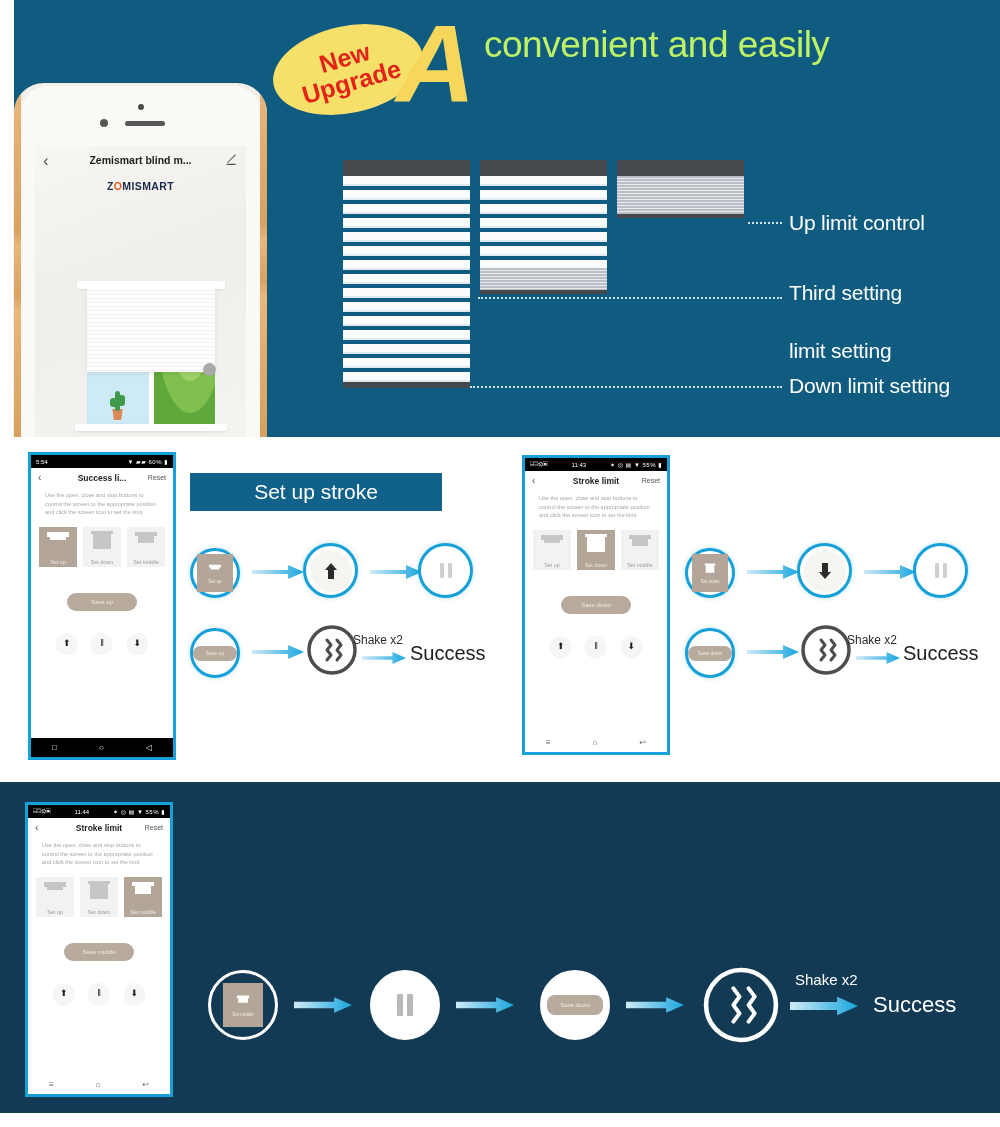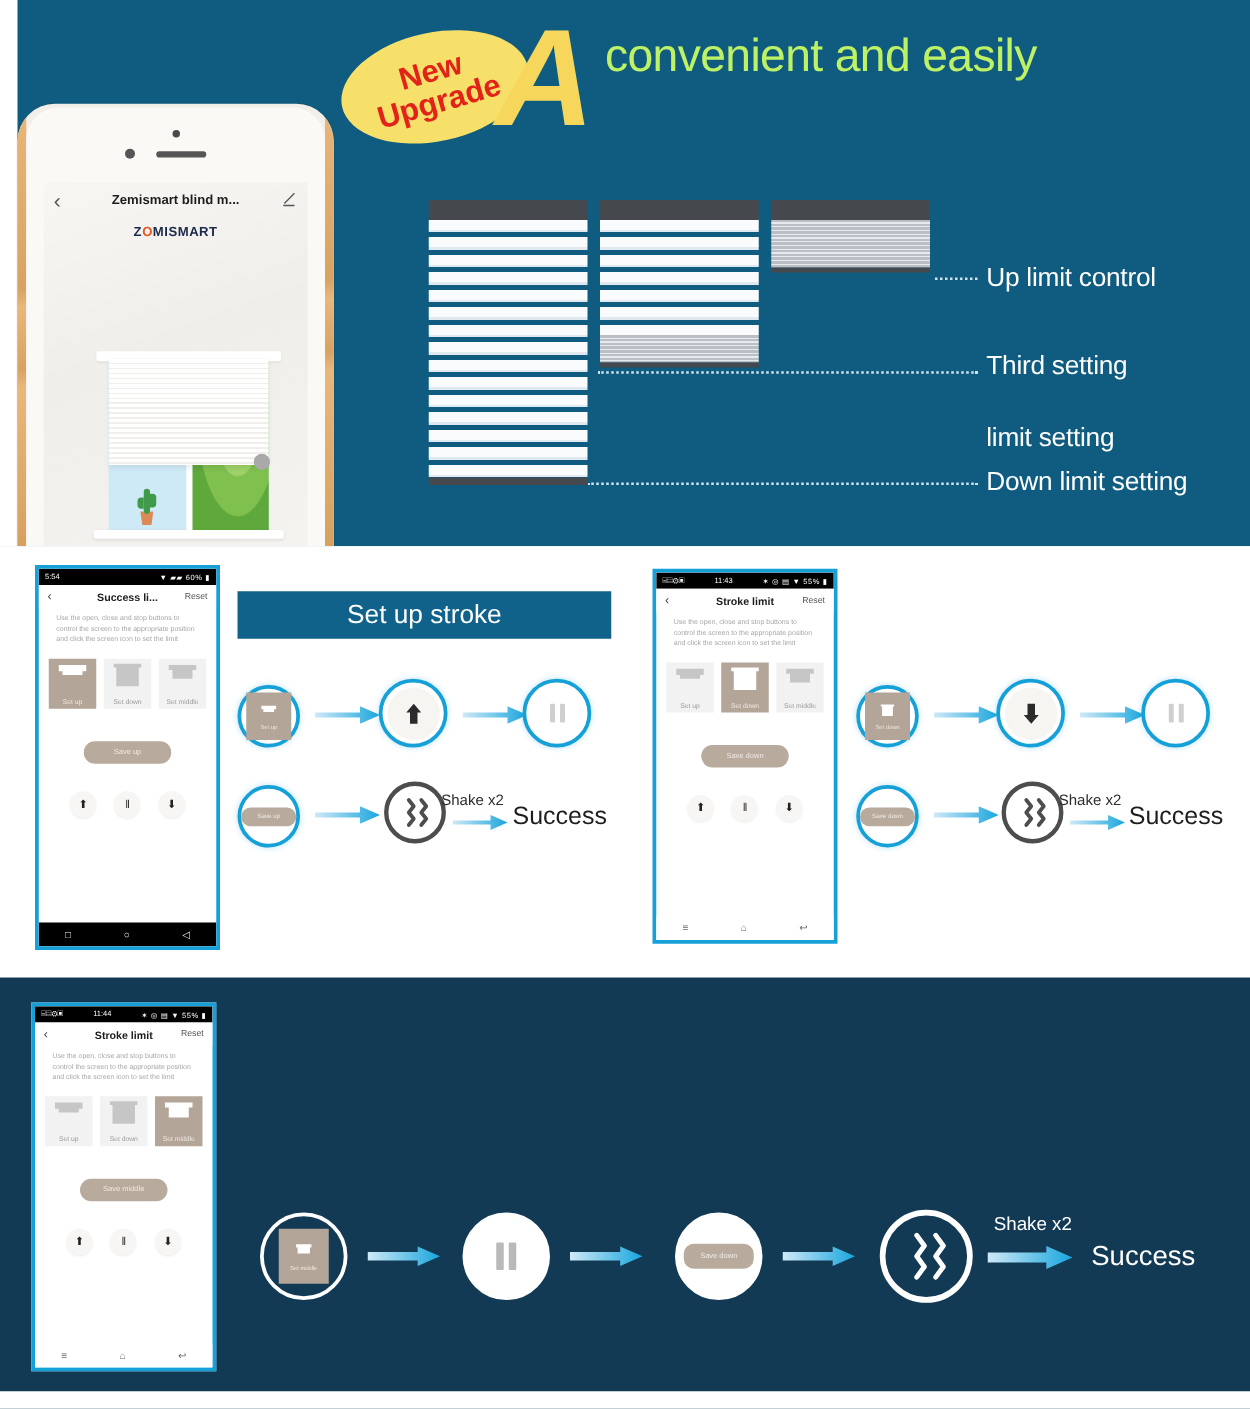--- a/index.html
+++ b/index.html
@@ -283,21 +283,21 @@
       <div class="pctrl">‖</div>
       <div class="pctrl">⬇</div>
     </div>
     <div class="pnav dark">
       <span>□</span>
       <span>○</span>
       <span>◁</span>
     </div>
   </div>
 
-  <div class="banner" style="left:190px; top:36px; width:299px; height:38px;">Set up stroke</div>
+  <div class="banner" style="left:190px; top:36px; width:252px; height:38px;">Set up stroke</div>
 
   <div class="circ" style="left:190px; top:548px; width:50px; height:50px; position:absolute;"></div>
   <div class="circ" style="left:190px; top:111px; width:50px; height:50px;">
     <div class="tile-mini">
       <svg style="width:18px;height:14px" viewBox="0 0 30 26">
           <path d="M4 5 h22 v5 h-3 v4 h-16 v-4 h-3 z" fill="#fff"></path>
         </svg>
       <div class="cap">Set up</div>
     </div>
   </div>

